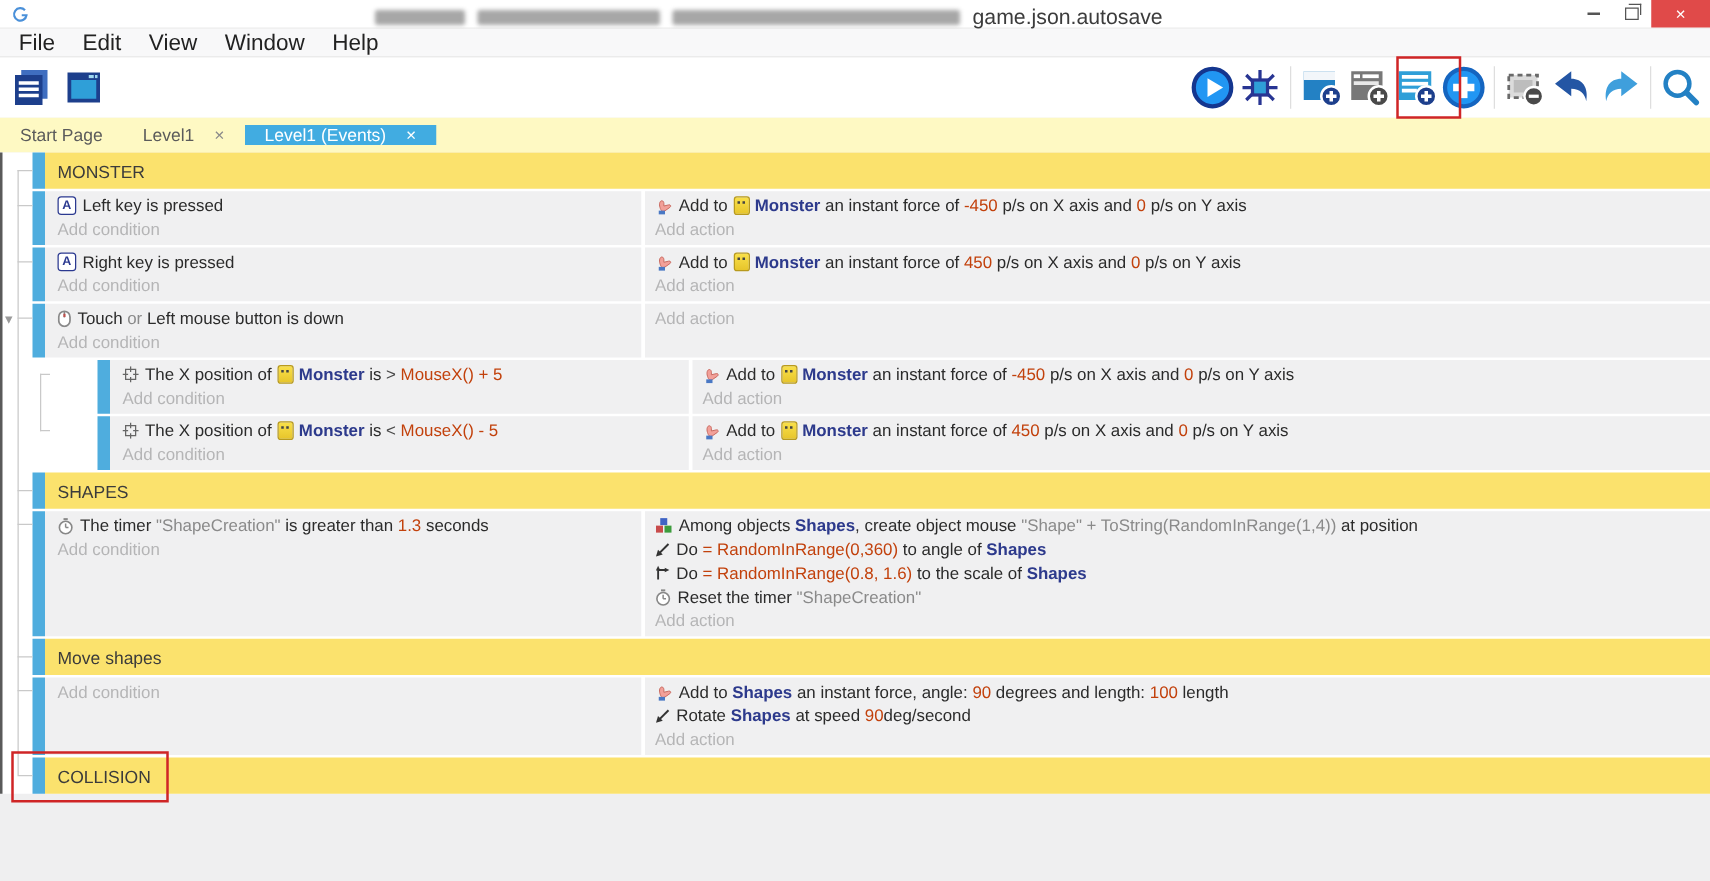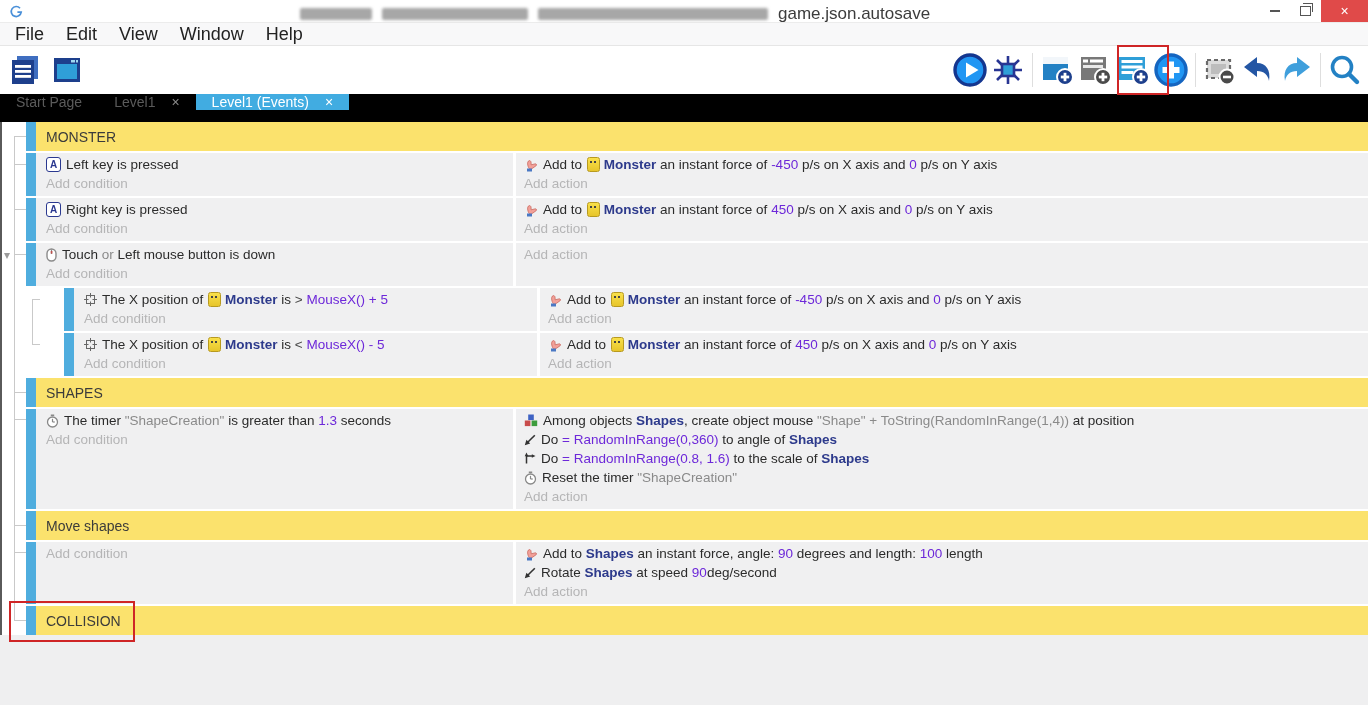--- a/index.html
+++ b/index.html
@@ -24,39 +24,39 @@
   .menu-item{padding:0 11px;font-size:18px;color:#222;}
 
   
   .toolbar{height:48px;background:#ffffff;position:relative;display:flex;align-items:center;}
   .tb-left{display:flex;align-items:center;margin-left:6px;gap:4px;}
   .tb-right{position:absolute;right:4px;top:0;height:48px;display:flex;align-items:center;}
   .tb-btn{width:38px;height:42px;display:flex;align-items:center;justify-content:center;}
   .tb-sep{width:1px;height:34px;background:#dedede;margin:0 5px;}
 
   
-  .tabbar{height:28px;background:#000000;display:flex;align-items:flex-start;}
+  .tabbar{height:28px;background:#fef9c3;display:flex;align-items:center;}
   .tab{display:flex;align-items:center;padding:0 16px;font-size:14px;color:#5b5b5b;gap:16px;}
   .tab .tab-close{font-size:14px;color:#8a8a8a;}
   .tab.active{background:#41ace1;color:#ffffff;}
   .tab.active .tab-close{color:#ffffff;}
 
   
   .events{position:relative;background:#ffffff;width:1368px;border-left:2px solid #5a5a5a;box-sizing:border-box;}
   .erow{margin-left:24px;display:flex;margin-bottom:2px;}
-  .erow.sub{margin-left:24px;padding-left:38px;}
+  .erow.sub{margin-left:38px;padding-left:38px;}
   .bar{width:10px;background:#4fadde;flex:none;}
   .ghdr{flex:1;background:#fbe26d;height:29px;display:flex;align-items:center;padding-left:10px;font-size:14px;color:#3b3b3b;}
   .cond{width:467px;background:#f0f0f1;padding:2px 0 3px 10px;flex:none;margin-right:3px;box-sizing:content-box;}
   .erow.sub .cond{width:453px;}
   .act{flex:1;background:#f0f0f1;padding:2px 0 3px 8px;}
   .line{height:19px;line-height:19px;display:flex;align-items:center;white-space:pre;font-size:13.5px;color:#2b2b2b;}
   .addline{height:19px;line-height:19px;font-size:13.5px;color:#b5b5b6;white-space:pre;}
   .seg-plain{color:#2b2b2b;}
-  .seg-green{color:#6d28d9;}
+  .seg-green{color:#c2410c;}
   .seg-grey{color:#8a8a8a;}
   .seg-op{color:#4a4a4a;}
   .seg-obj{color:#2d3a8c;font-weight:bold;}
 
   
   .i-svg{display:inline-flex;align-items:center;margin-right:5px;flex:none;}
   .i-kbd{display:inline-flex;align-items:center;justify-content:center;width:13px;height:13px;border:1.6px solid #2b3990;border-radius:3px;background:#fff;color:#2b3990;font-size:10px;font-weight:bold;margin-right:5px;flex:none;}
   .i-mobj{display:inline-block;width:11px;height:13px;background:linear-gradient(#f9e04a,#e7c52b);border:1px solid #b89a1e;border-radius:2.5px;margin:0 4px 0 1px;position:relative;flex:none;}
   .i-mobj::after{content:"";position:absolute;left:2px;top:3px;width:2px;height:2px;background:#444;box-shadow:4px 0 0 #444;}
 

